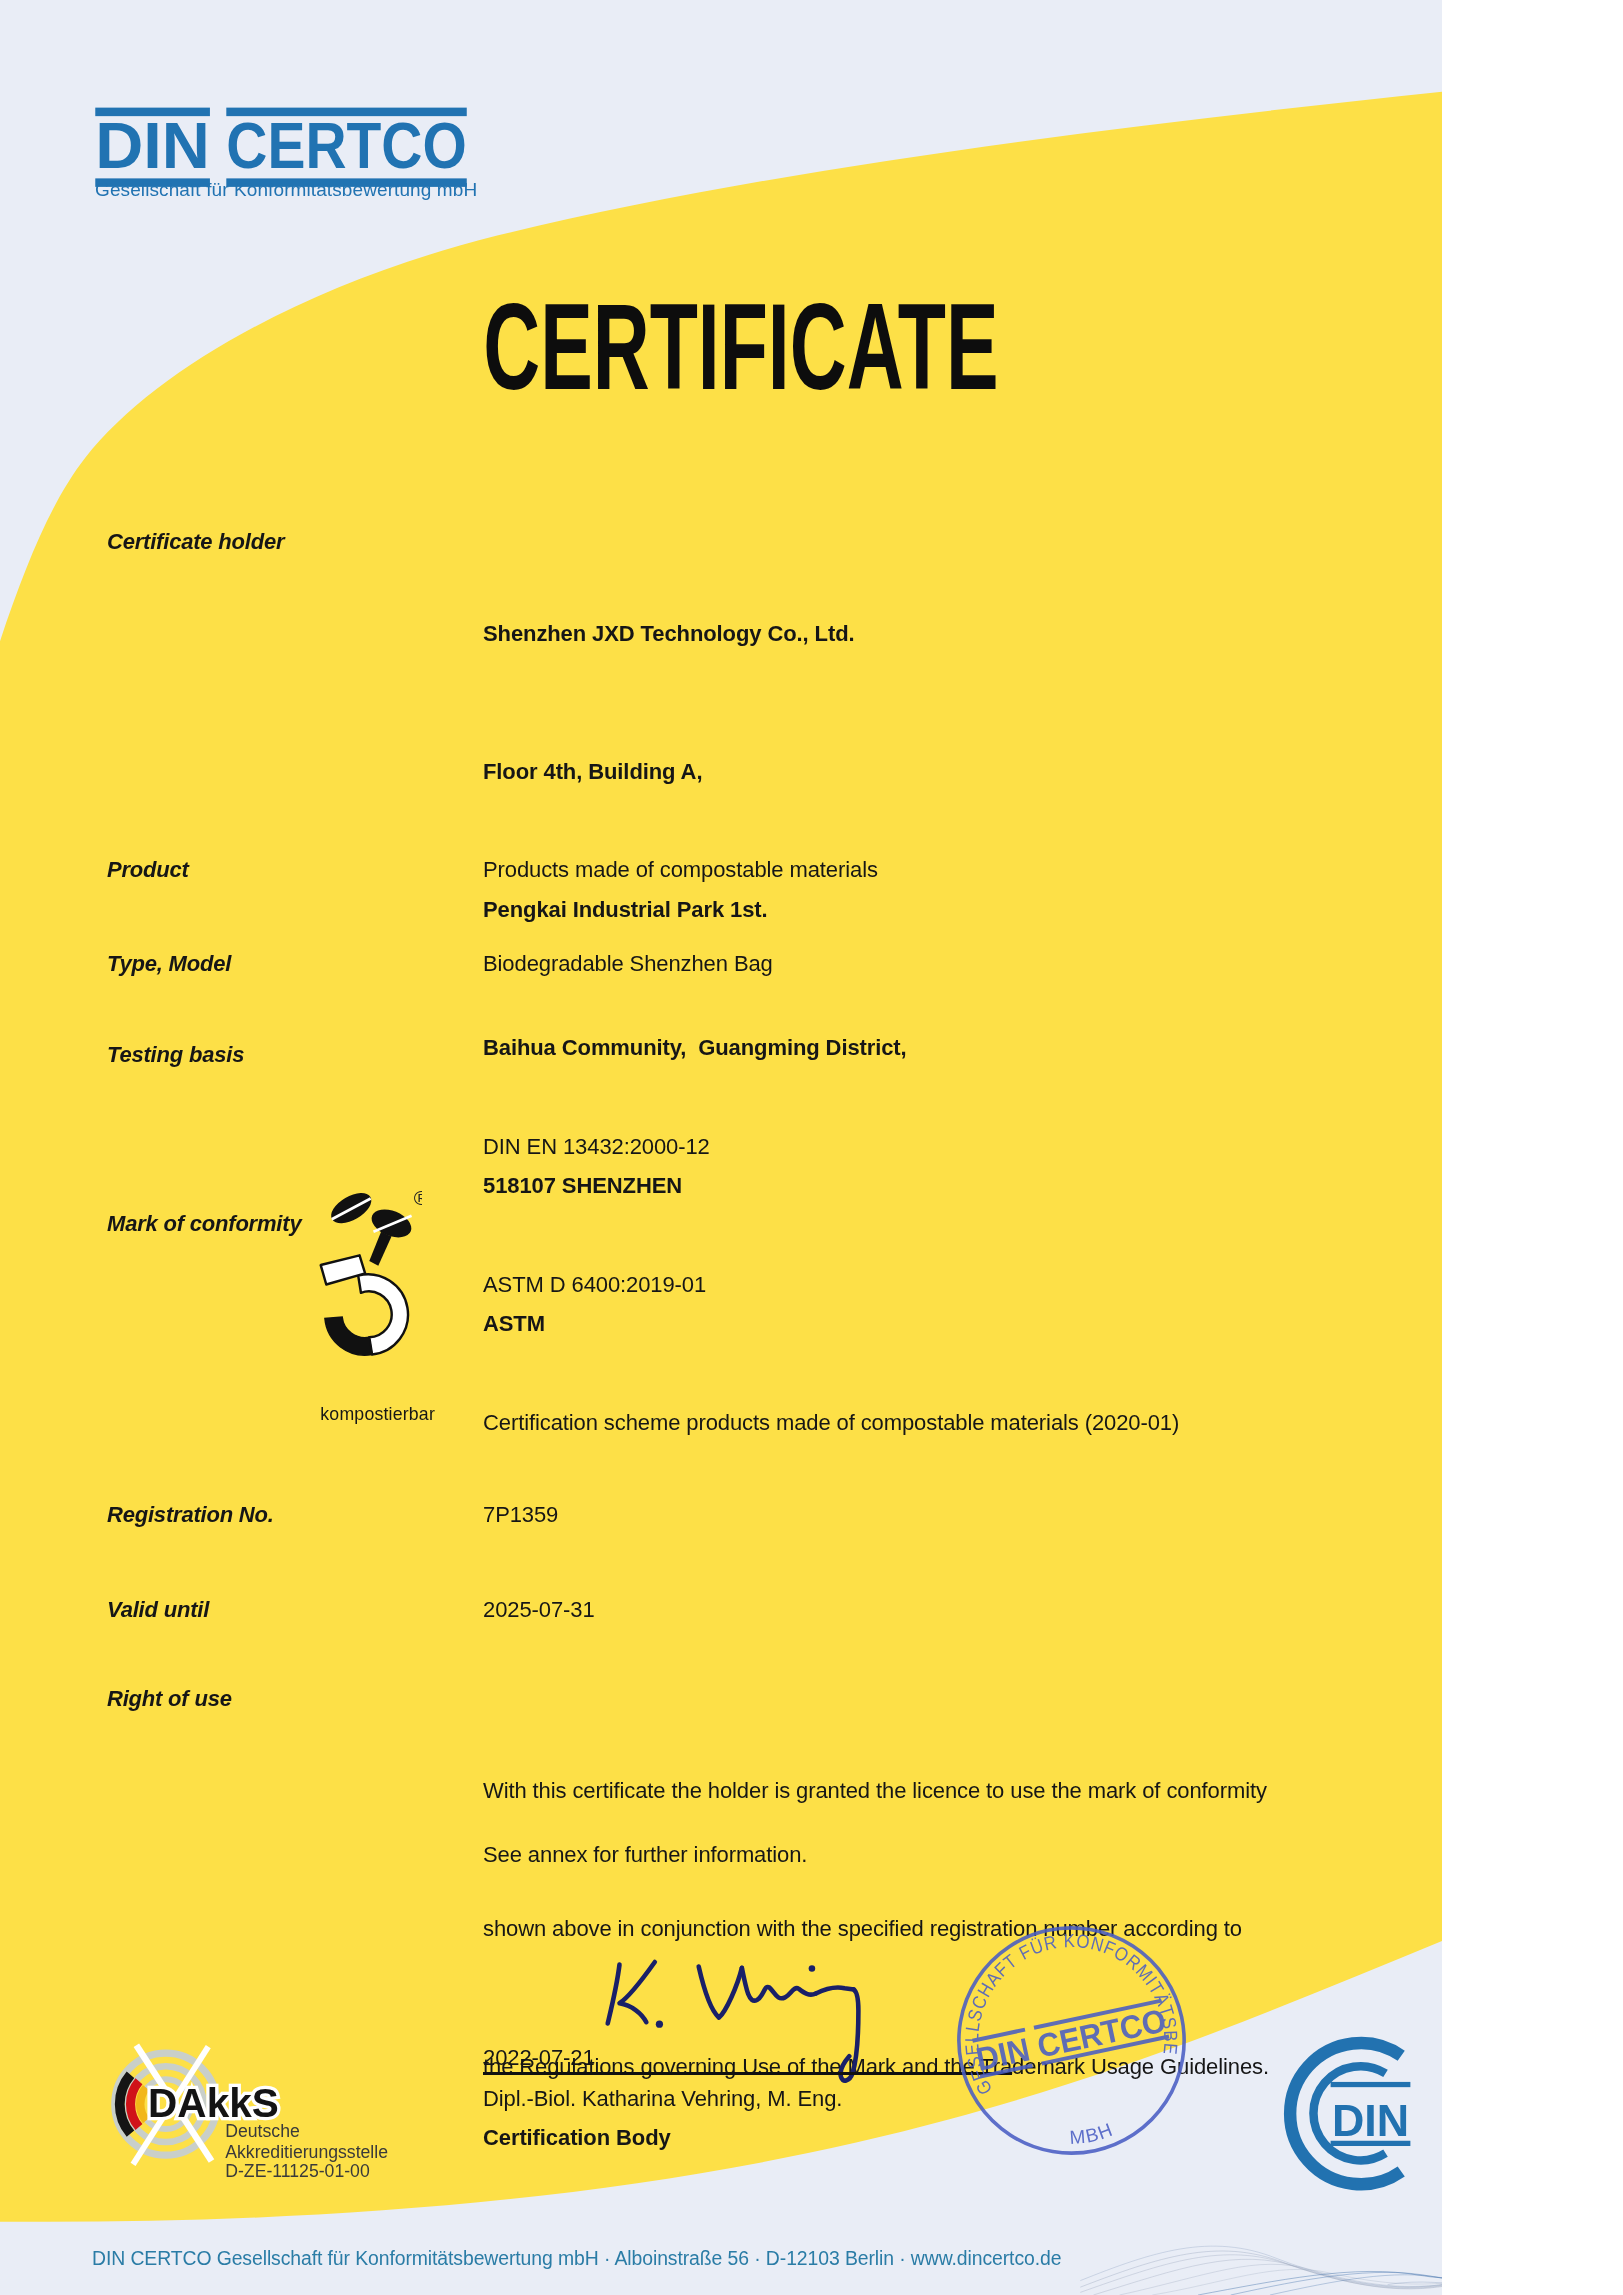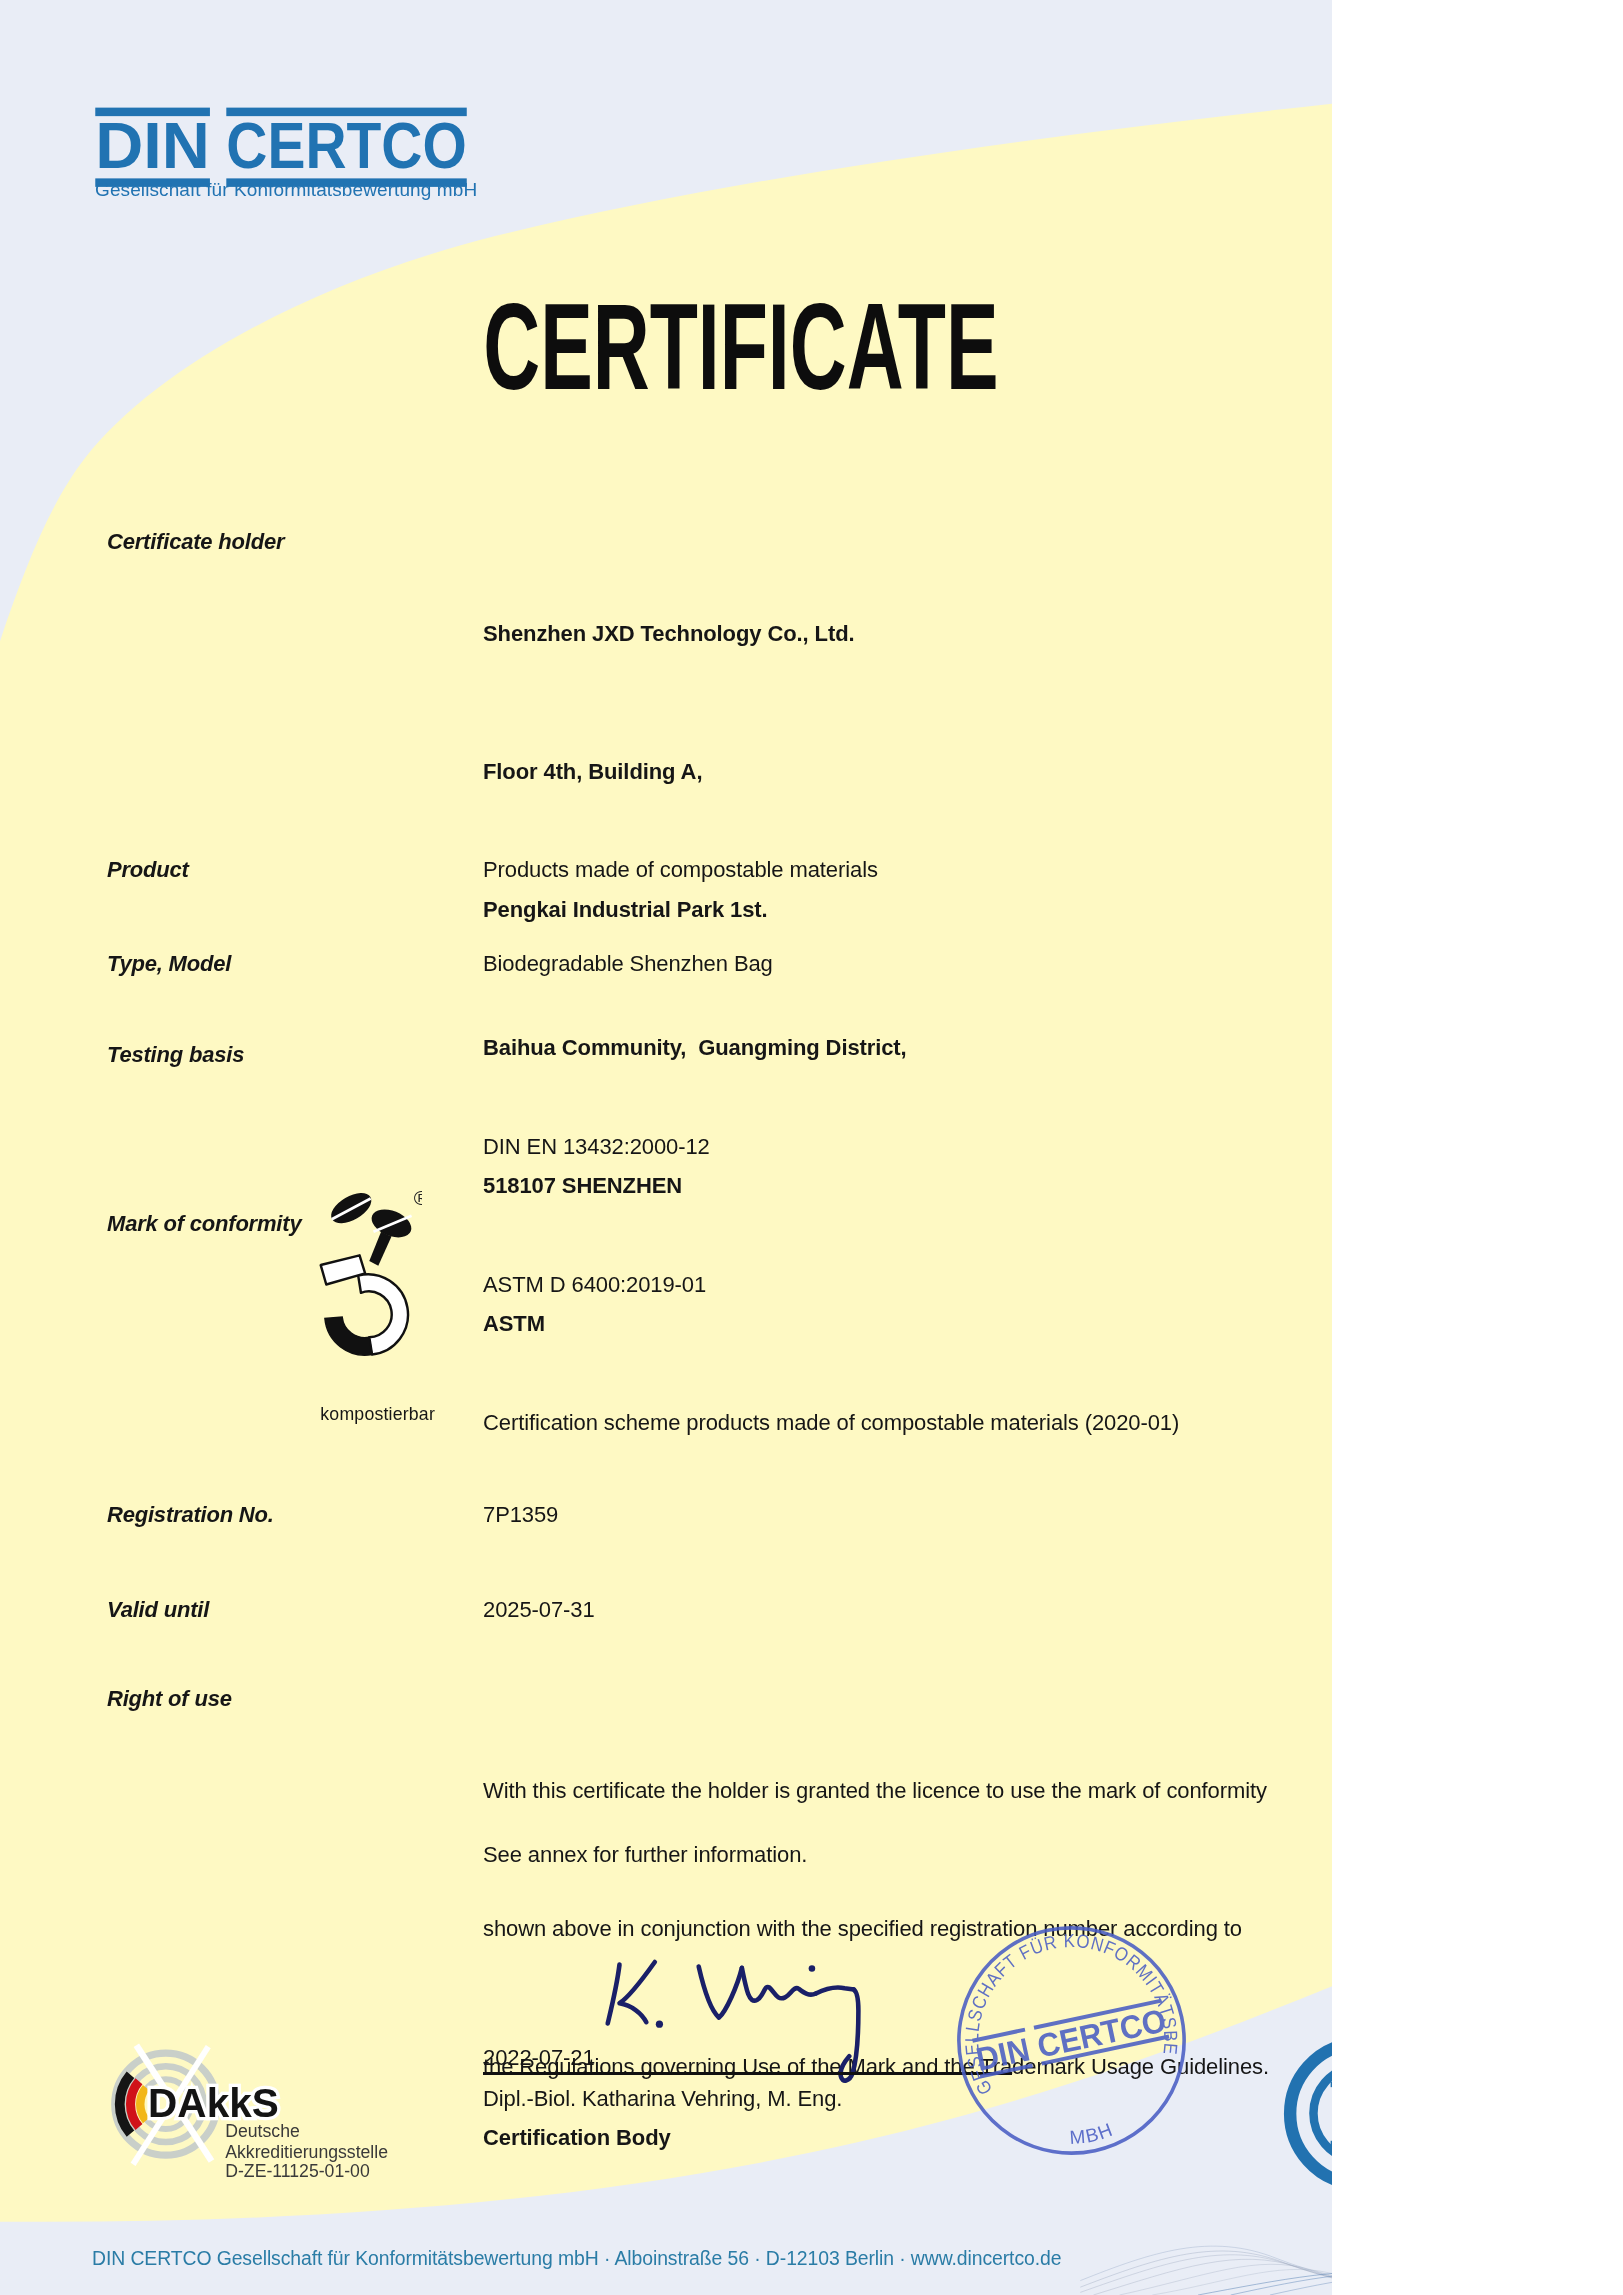--- a/index.html
+++ b/index.html
@@ -1,16 +1,16 @@
 <!DOCTYPE html>
 <html style="font-size:10.5px"><head>
 <meta charset="utf-8">
 <style>
   html,body{margin:0;padding:0;background:#ffffff;}
-  #page{position:relative;width:1332px;height:2295px;background:#fef9c3;overflow:hidden;
+  #page{position:relative;width:1442px;height:2295px;background:#fde047;overflow:hidden;
         font-family:"Liberation Sans",sans-serif;color:#161616;}
   .abs{position:absolute;}
   svg text{font-family:"Liberation Sans",sans-serif;}
   
   #bg{position:absolute;left:0;top:0;width:1623px;height:2295px;z-index:0;}
   .content{position:absolute;z-index:2;}
   
   #logo-tagline{left:95px;top:179px;font-size:19px;color:#2173b2;letter-spacing:0.1px;}
   
   .row{position:absolute;left:0;width:1623px;}

